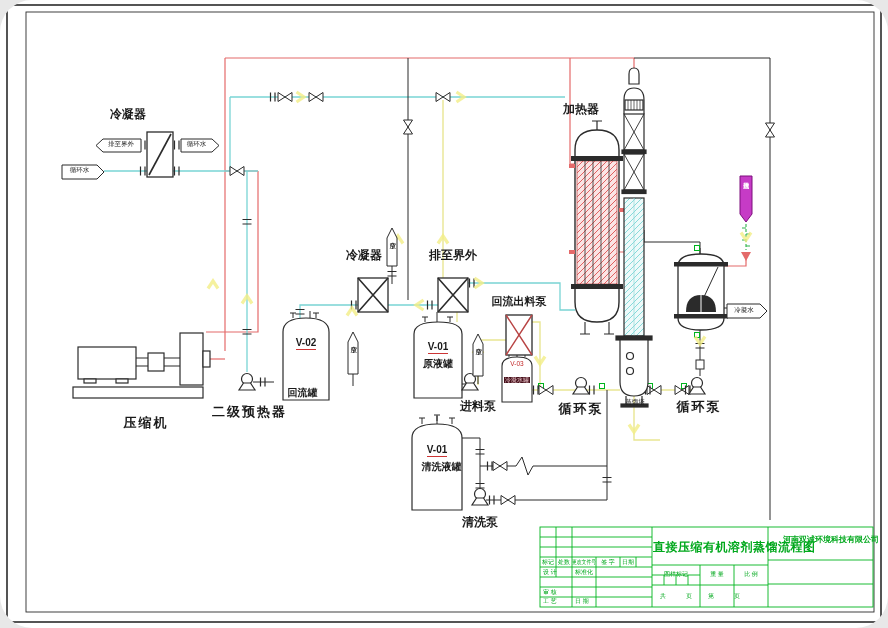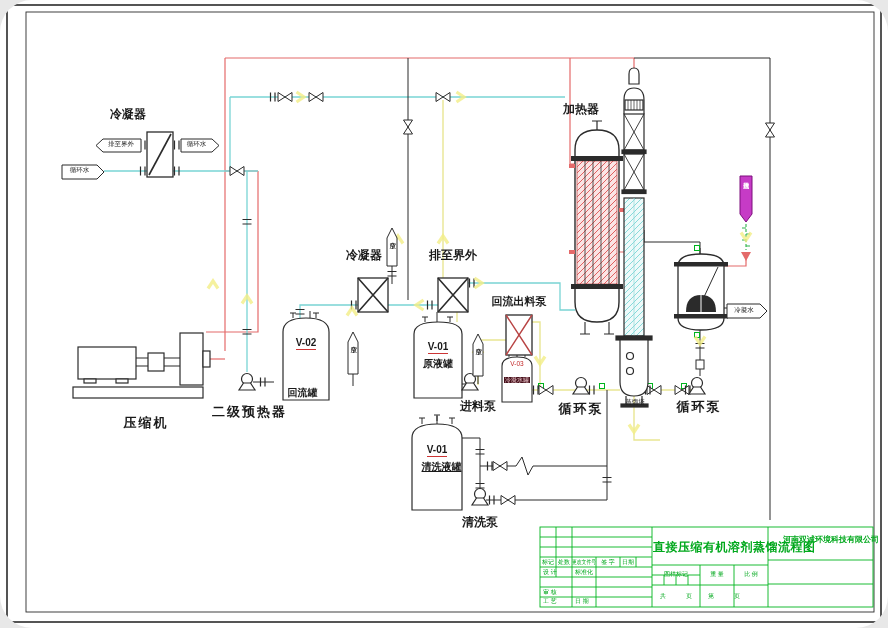--- a/index.html
+++ b/index.html
@@ -317,21 +317,21 @@
 <div class="lbl eq c" style="left:486px;top:296px;width:66px;font-size:11px;">回流出料泵</div>
 
 <div class="lbl tank c" style="left:414px;top:342px;width:48px;"><span class="tagu">V-01</span></div>
 <div class="lbl tank c" style="left:414px;top:359px;width:48px;">原液罐</div>
 <div class="lbl eq c" style="left:444px;top:400px;width:52px;text-align:right;">进料泵</div>
 
 <div class="lbl v03tag c" style="left:502px;top:361px;width:30px;">V-03</div>
 <div class="lbl c" style="left:503px;top:369px;width:28px;"><span class="hl-dark">冷凝水罐</span></div>
 
 <div class="lbl tank c" style="left:412px;top:445px;width:50px;"><span class="tagu">V-01</span></div>
-<div class="lbl tank c" style="left:412px;top:462px;width:59px;text-decoration:underline;">清洗液罐</div>
+<div class="lbl tank c" style="left:412px;top:462px;width:59px;">清洗液罐</div>
 <div class="lbl eq c" style="left:454px;top:516px;width:52px;">清洗泵</div>
 
 <div class="lbl eq c" style="left:556px;top:103px;width:50px;">加热器</div>
 <div class="lbl tiny c" style="left:616px;top:399px;width:38px;">蒸馏塔</div>
 <div class="lbl eq-lg c" style="left:552px;top:402px;width:58px;">循环泵</div>
 <div class="lbl eq-lg c" style="left:670px;top:400px;width:58px;">循环泵</div>
 <div class="lbl flag c" style="left:728px;top:307px;width:32px;">冷凝水</div>
 
 <div class="lbl vtext" style="left:389px;top:237px;height:30px;">放空</div>
 <div class="lbl vtext" style="left:350px;top:341px;height:30px;">放空</div>

